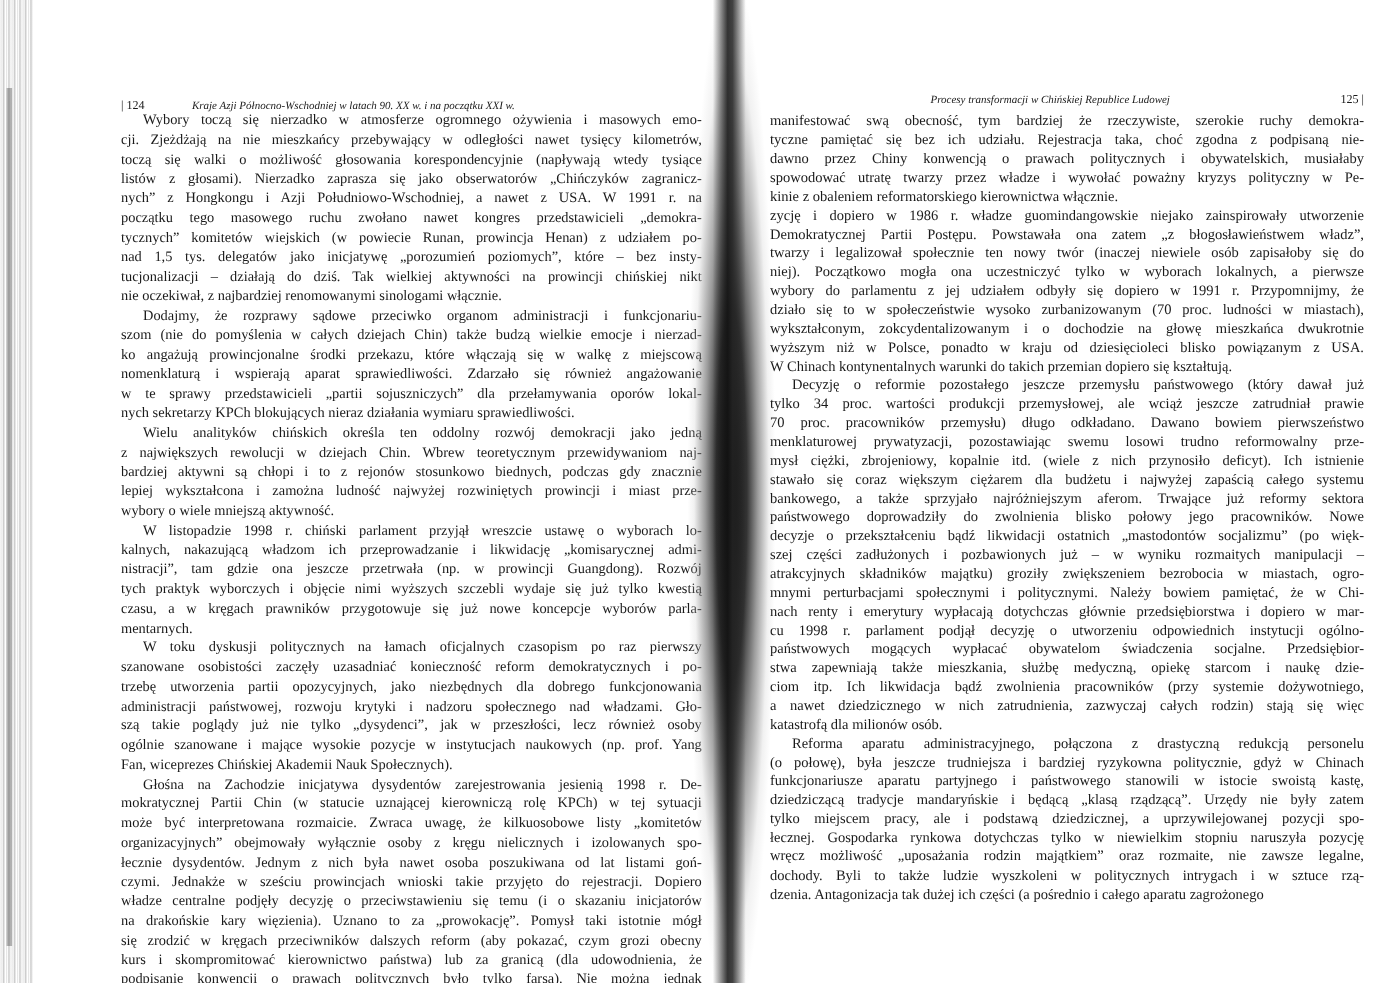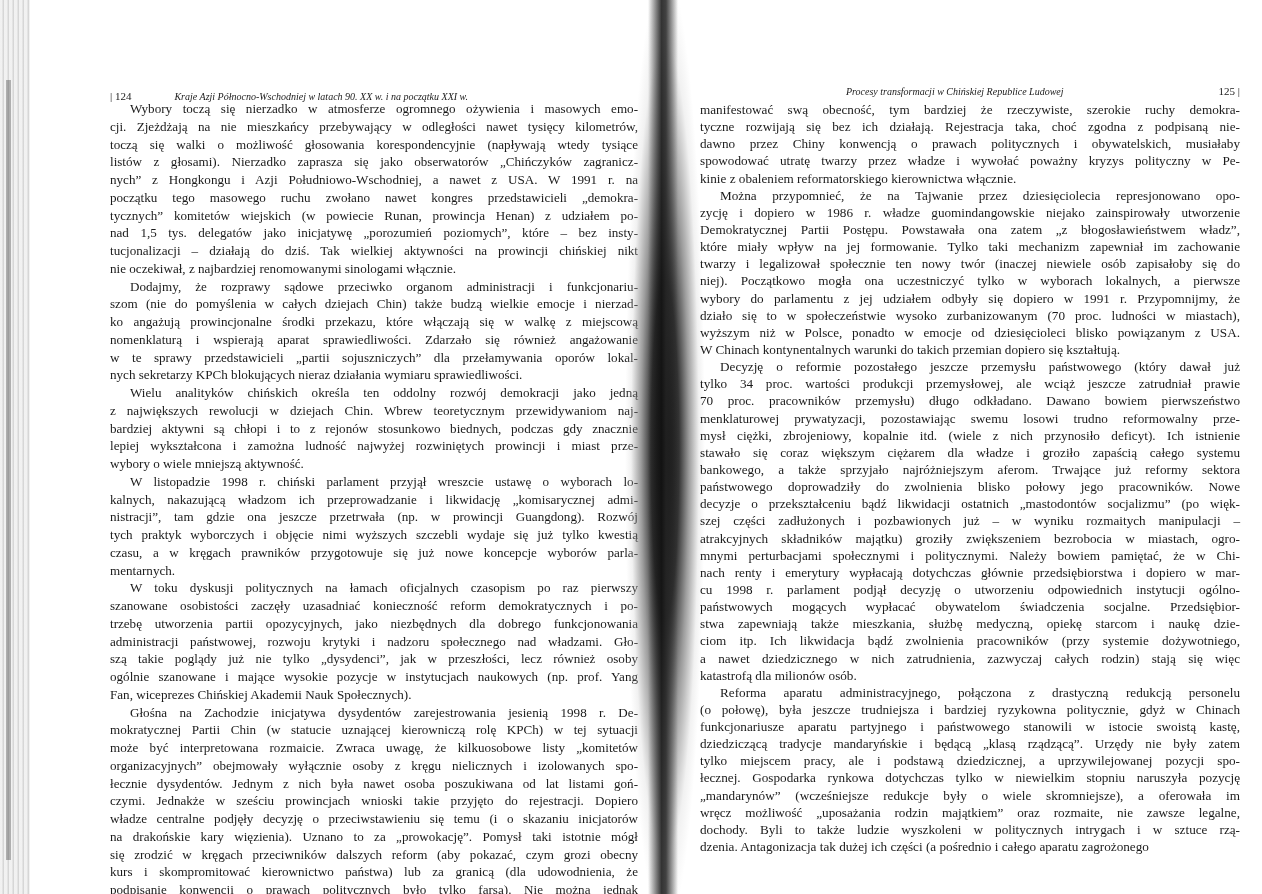--- a/index.html
+++ b/index.html
@@ -105,44 +105,43 @@
 
   <div class="page right">
     <div class="header">
       <span>Procesy transformacji w Chińskiej Republice Ludowej</span>
       <span style="display:inline-block;width:150px"></span>
       <span class="pno">125 |</span>
     </div>
     <div class="body" id="right-body">
         <div>
           <span class="ln">manifestować swą obecność, tym bardziej że rzeczywiste, szerokie ruchy demokra-</span>
-          <span class="ln">tyczne rozwijają się bez ich działają. Rejestracja taka, choć zgodna z podpisaną nie-</span>
+          <span class="ln">tyczne pamiętać się bez ich udziału. Rejestracja taka, choć zgodna z podpisaną nie-</span>
           <span class="ln">dawno przez Chiny konwencją o prawach politycznych i obywatelskich, musiałaby</span>
           <span class="ln">spowodować utratę twarzy przez władze i wywołać poważny kryzys polityczny w Pe-</span>
           <span class="ln last">kinie z obaleniem reformatorskiego kierownictwa włącznie.</span>
         </div>
         <div>
-          <span class="ln ind">Można przypomnieć, że na Tajwanie przez dziesięciolecia represjonowano opo-</span>
           <span class="ln">zycję i dopiero w 1986 r. władze guomindangowskie niejako zainspirowały utworzenie</span>
           <span class="ln">Demokratycznej Partii Postępu. Powstawała ona zatem „z błogosławieństwem władz”,</span>
-          <span class="ln">które miały wpływ na jej formowanie. Tylko taki mechanizm zapewniał im zachowanie</span>
           <span class="ln">twarzy i legalizował społecznie ten nowy twór (inaczej niewiele osób zapisałoby się do</span>
           <span class="ln">niej). Początkowo mogła ona uczestniczyć tylko w wyborach lokalnych, a pierwsze</span>
           <span class="ln">wybory do parlamentu z jej udziałem odbyły się dopiero w 1991 r. Przypomnijmy, że</span>
           <span class="ln">działo się to w społeczeństwie wysoko zurbanizowanym (70 proc. ludności w miastach),</span>
-          <span class="ln">wyższym niż w Polsce, ponadto w emocje od dziesięcioleci blisko powiązanym z USA.</span>
+          <span class="ln">wykształconym, zokcydentalizowanym i o dochodzie na głowę mieszkańca dwukrotnie</span>
+          <span class="ln">wyższym niż w Polsce, ponadto w kraju od dziesięcioleci blisko powiązanym z USA.</span>
           <span class="ln last">W Chinach kontynentalnych warunki do takich przemian dopiero się kształtują.</span>
         </div>
         <div>
           <span class="ln ind">Decyzję o reformie pozostałego jeszcze przemysłu państwowego (który dawał już</span>
           <span class="ln">tylko 34 proc. wartości produkcji przemysłowej, ale wciąż jeszcze zatrudniał prawie</span>
           <span class="ln">70 proc. pracowników przemysłu) długo odkładano. Dawano bowiem pierwszeństwo</span>
           <span class="ln">menklaturowej prywatyzacji, pozostawiając swemu losowi trudno reformowalny prze-</span>
           <span class="ln">mysł ciężki, zbrojeniowy, kopalnie itd. (wiele z nich przynosiło deficyt). Ich istnienie</span>
-          <span class="ln">stawało się coraz większym ciężarem dla władze i groziło zapaścią całego systemu</span>
+          <span class="ln">stawało się coraz większym ciężarem dla budżetu i najwyżej zapaścią całego systemu</span>
           <span class="ln">bankowego, a także sprzyjało najróżniejszym aferom. Trwające już reformy sektora</span>
           <span class="ln">państwowego doprowadziły do zwolnienia blisko połowy jego pracowników. Nowe</span>
           <span class="ln">decyzje o przekształceniu bądź likwidacji ostatnich „mastodontów socjalizmu” (po więk-</span>
           <span class="ln">szej części zadłużonych i pozbawionych już – w wyniku rozmaitych manipulacji –</span>
           <span class="ln">atrakcyjnych składników majątku) groziły zwiększeniem bezrobocia w miastach, ogro-</span>
           <span class="ln">mnymi perturbacjami społecznymi i politycznymi. Należy bowiem pamiętać, że w Chi-</span>
           <span class="ln">nach renty i emerytury wypłacają dotychczas głównie przedsiębiorstwa i dopiero w mar-</span>
           <span class="ln">cu 1998 r. parlament podjął decyzję o utworzeniu odpowiednich instytucji ogólno-</span>
           <span class="ln">państwowych mogących wypłacać obywatelom świadczenia socjalne. Przedsiębior-</span>
           <span class="ln">stwa zapewniają także mieszkania, służbę medyczną, opiekę starcom i naukę dzie-</span>
@@ -150,20 +149,19 @@
           <span class="ln">a nawet dziedzicznego w nich zatrudnienia, zazwyczaj całych rodzin) stają się więc</span>
           <span class="ln last">katastrofą dla milionów osób.</span>
         </div>
         <div>
           <span class="ln ind">Reforma aparatu administracyjnego, połączona z drastyczną redukcją personelu</span>
           <span class="ln">(o połowę), była jeszcze trudniejsza i bardziej ryzykowna politycznie, gdyż w Chinach</span>
           <span class="ln">funkcjonariusze aparatu partyjnego i państwowego stanowili w istocie swoistą kastę,</span>
           <span class="ln">dziedziczącą tradycje mandaryńskie i będącą „klasą rządzącą”. Urzędy nie były zatem</span>
           <span class="ln">tylko miejscem pracy, ale i podstawą dziedzicznej, a uprzywilejowanej pozycji spo-</span>
           <span class="ln">łecznej. Gospodarka rynkowa dotychczas tylko w niewielkim stopniu naruszyła pozycję</span>
-          <span class="ln">„mandarynów” (wcześniejsze redukcje były o wiele skromniejsze), a oferowała im</span>
           <span class="ln">wręcz możliwość „uposażania rodzin majątkiem” oraz rozmaite, nie zawsze legalne,</span>
           <span class="ln">dochody. Byli to także ludzie wyszkoleni w politycznych intrygach i w sztuce rzą-</span>
           <span class="ln last">dzenia. Antagonizacja tak dużej ich części (a pośrednio i całego aparatu zagrożonego</span>
         </div>
       </div>
   </div>
 </div>
 
 </body></html>

